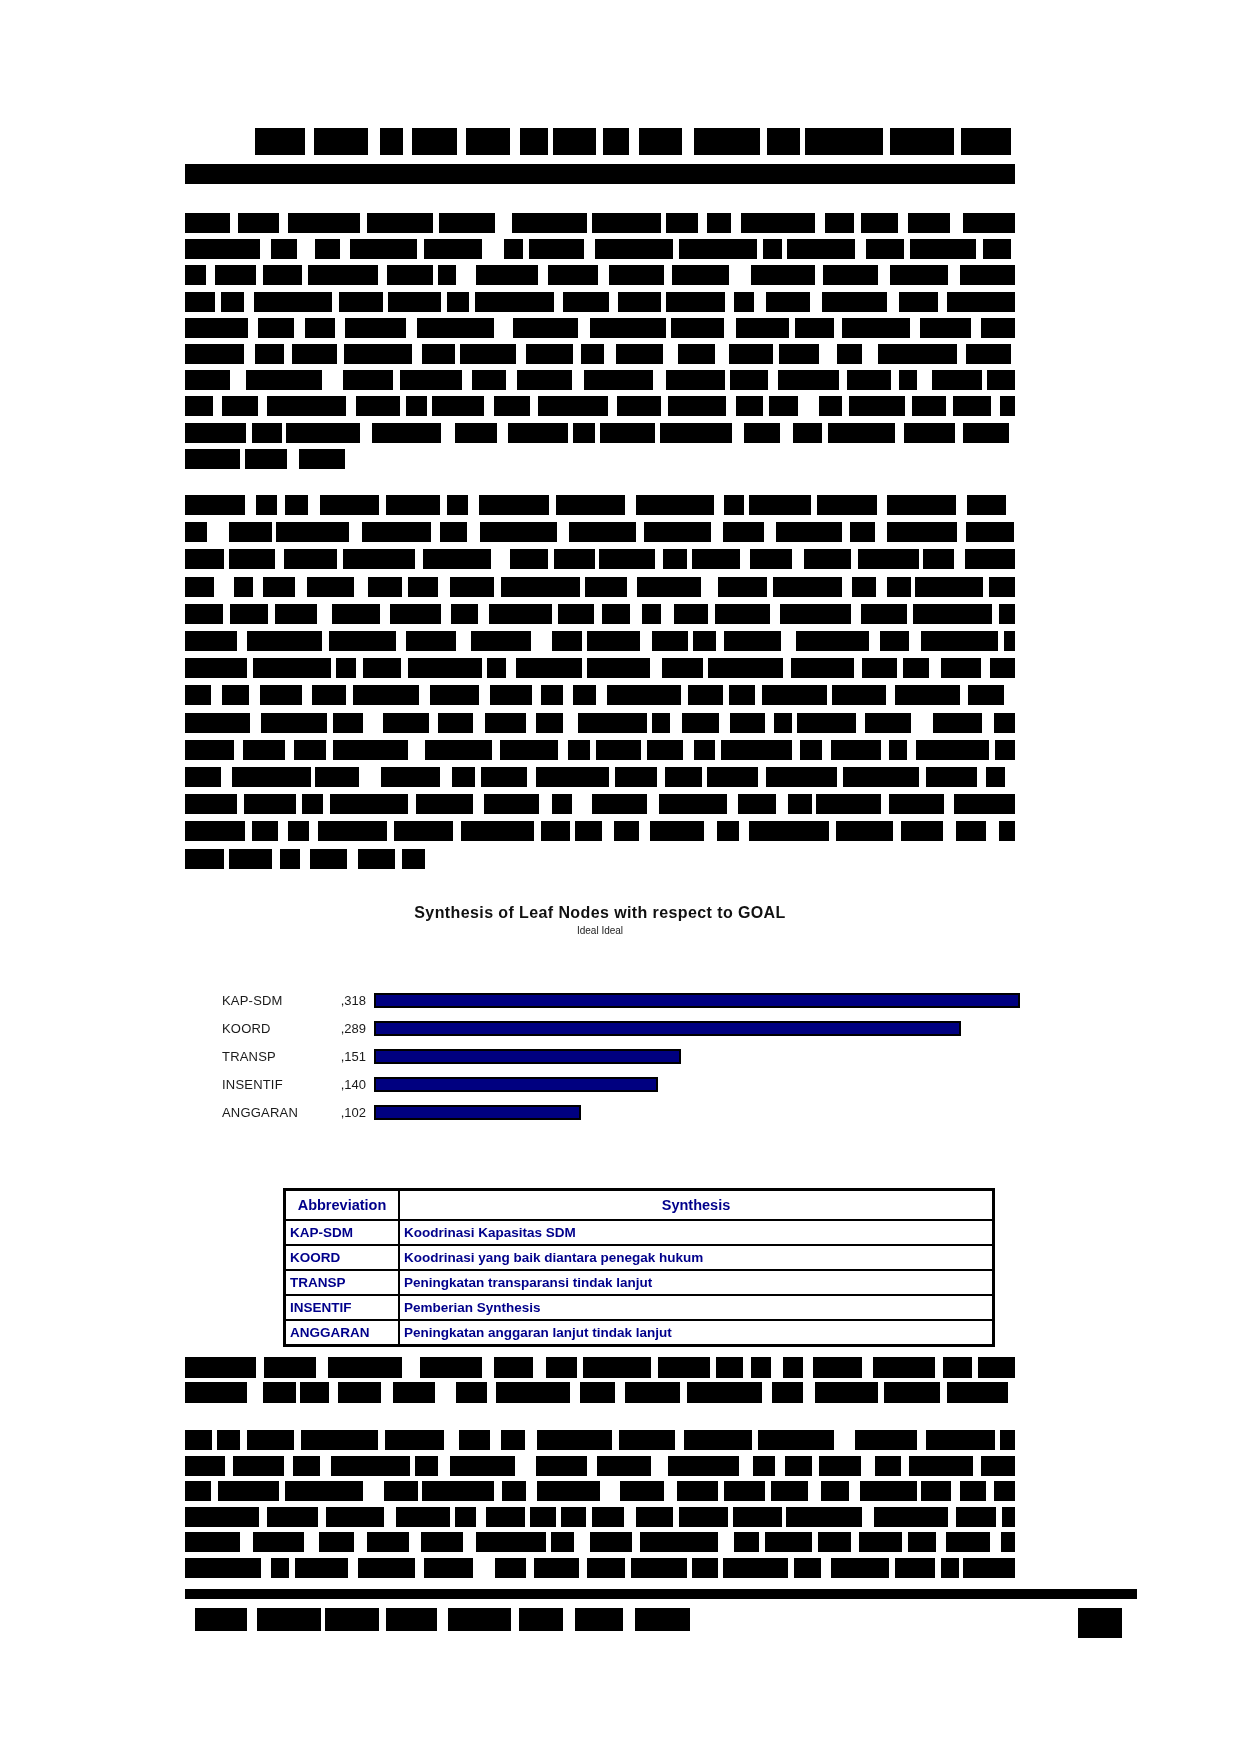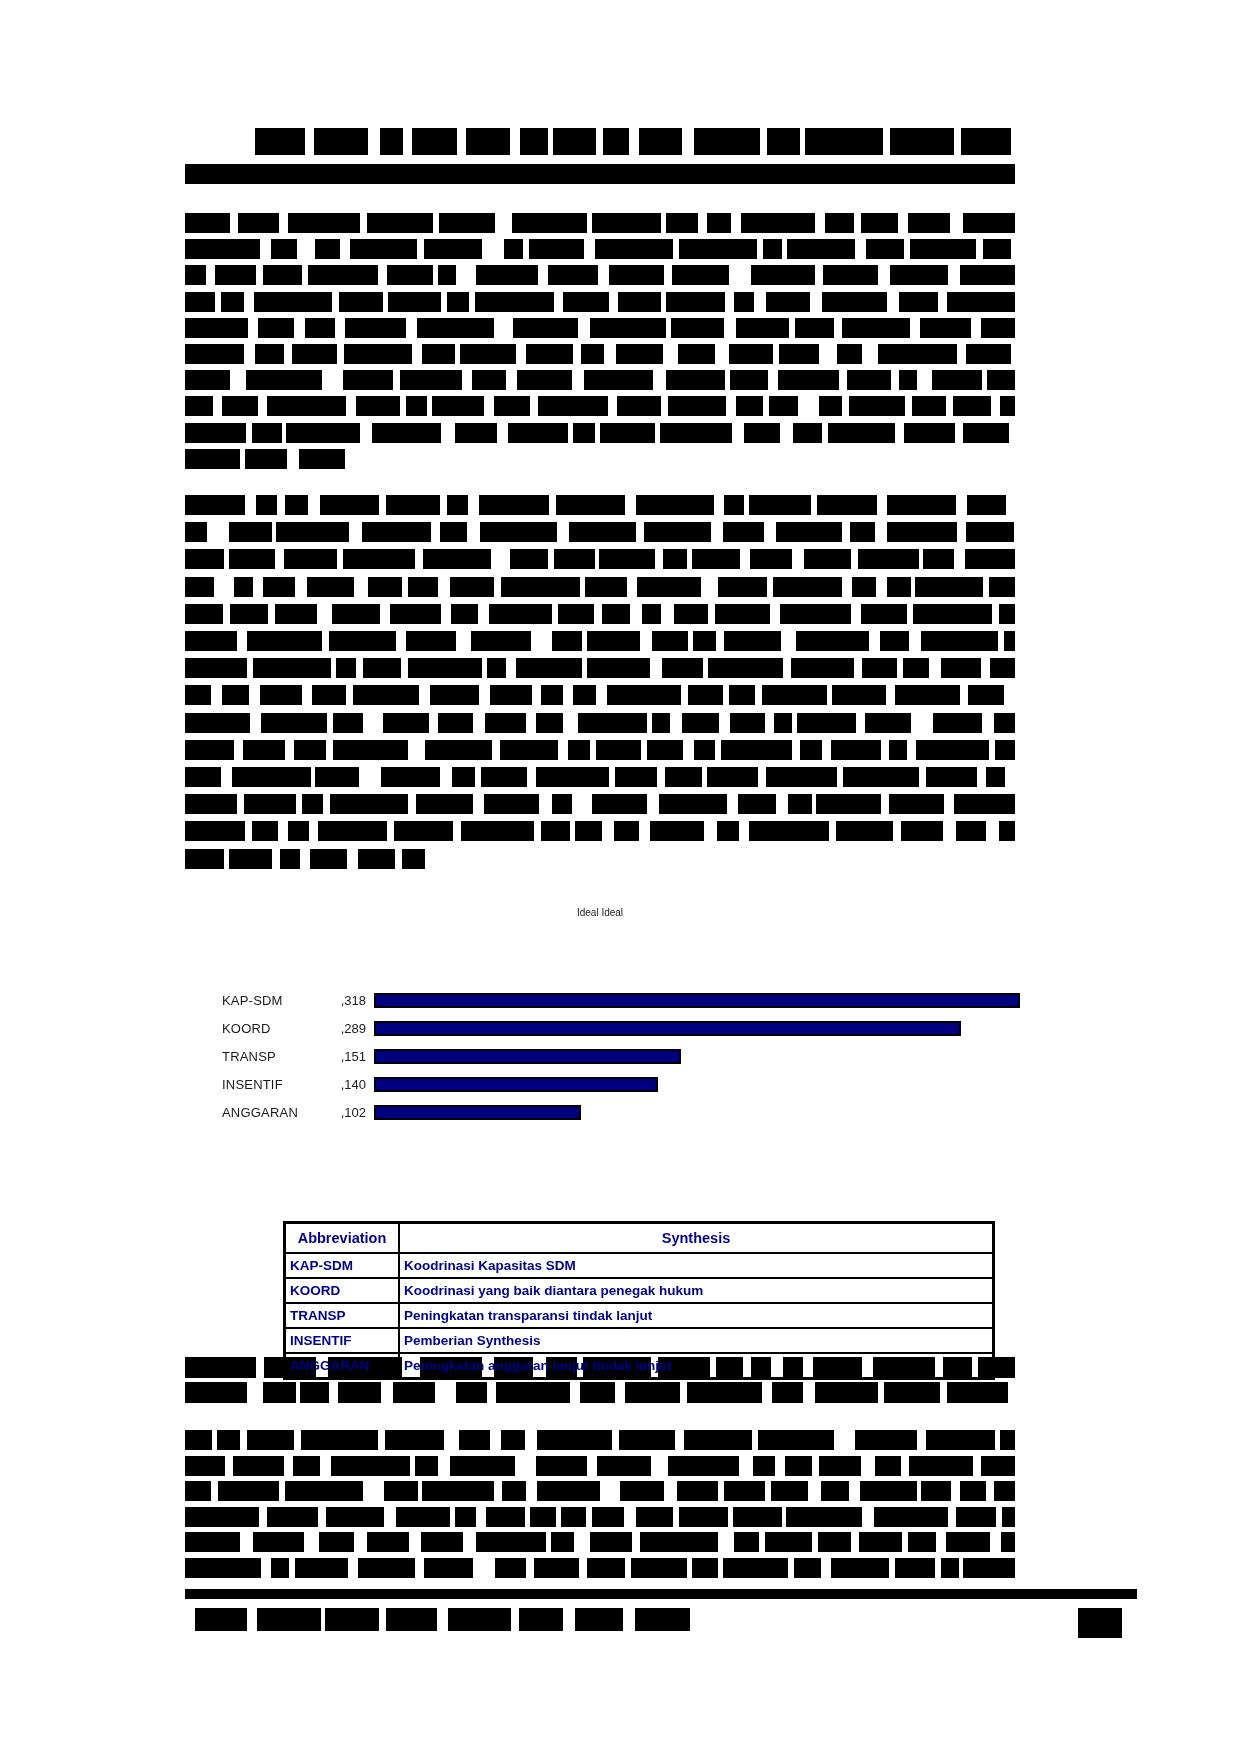--- a/index.html
+++ b/index.html
@@ -24,21 +24,21 @@
   .bar-row{display:flex;align-items:center;height:28px;}
   .bar-label{width:104px;font-size:13px;color:#1a1a1a;letter-spacing:.2px;}
   .bar-value{width:40px;text-align:right;font-size:13px;color:#1a1a1a;margin-right:8px;}
   .bar{height:15px;background:#000080;border:2px solid #000;box-sizing:border-box;}
   
   .def-table{
     position:absolute;left:283px;top:1188px;width:712px;
     border-collapse:collapse;color:#00008B;table-layout:fixed;
   }
   .def-table,.def-table th,.def-table td{border:2px solid #000;}
-  .def-table{border-width:3px;margin-top:33px;}
+  .def-table{border-width:3px;}
   .def-table th{font-size:14.5px;font-weight:bold;height:26px;text-align:center;padding:1px 4px;}
   .def-table td{font-size:13.5px;height:21px;padding:1px 4px;font-weight:bold;}
   .def-table .col-abbr{width:104px;}
 </style>
 </head>
 <body>
 
 <div class="page">
 
   <div id="redaction-layer">
@@ -586,20 +586,21 @@
         <i style="left: 252.7px; width: 63.4px; background: rgb(0, 0, 0);"></i>
         <i style="left: 323.7px; width: 44.2px; background: rgb(0, 0, 0);"></i>
         <i style="left: 379.5px; width: 48.4px; background: rgb(0, 0, 0);"></i>
         <i style="left: 439.5px; width: 55.5px; background: rgb(0, 0, 0);"></i>
       </div>
     </div>
 
   <div class="rule rule-top"></div>
 
   <div class="chart-head">
+    <div class="chart-title">Synthesis of Leaf Nodes with respect to GOAL</div>
     <div class="chart-subtitle">Ideal Ideal</div>
   </div>
 
   <div class="bars" id="bars">
       <div class="bar-row">
         <span class="bar-label">KAP-SDM</span>
         <span class="bar-value">,318</span>
         <div class="bar" style="width: 646px; background: rgb(0, 0, 128); border-color: rgb(0, 0, 0);"></div>
       </div>
       <div class="bar-row">

